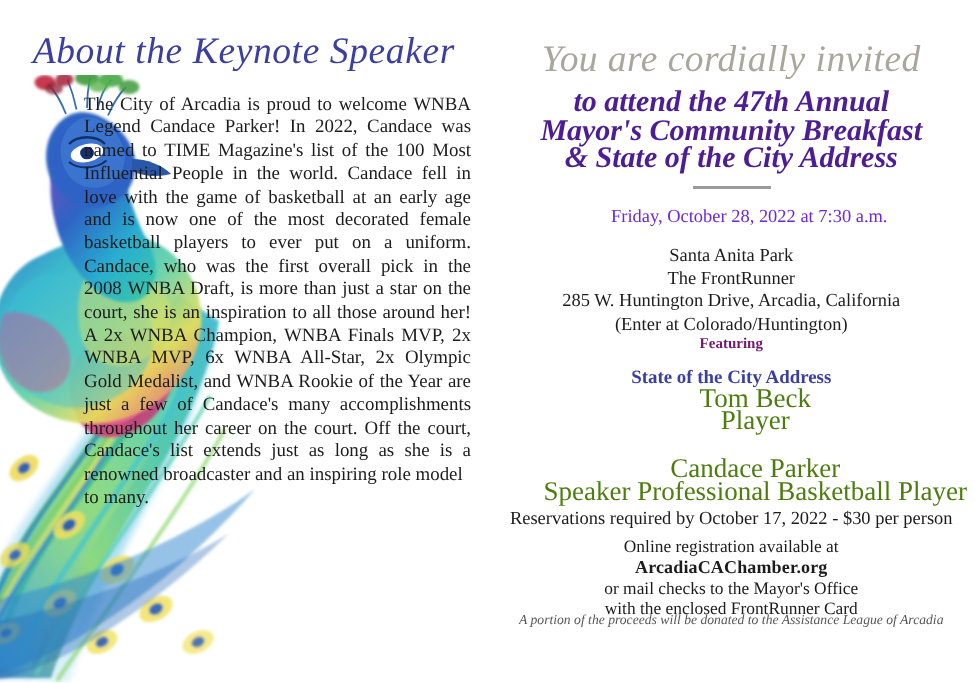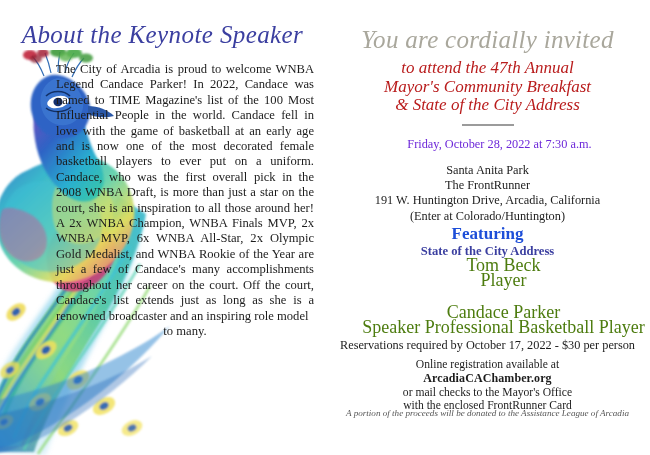--- a/index.html
+++ b/index.html
@@ -28,21 +28,21 @@
   }
   .bio{
     position:absolute;left:56px;top:62px;width:258px;
     font-family:"Liberation Serif", serif;
     font-size:12.6px;
     line-height:15.4px;
     color:#1c1c1c;
     text-align:justify;
     text-justify:inter-word;
   }
-  .bio .lastline{display:block;text-align:center;}
+  .bio .lastline{display:block;text-align:left;}
 
   
   .peacock{position:absolute;left:-6px;top:50px;width:200px;height:405px;}
   .peacock svg{display:block;}
 
   
   .right{
     position:absolute;left:325px;top:0;width:325px;height:455px;
     text-align:center;
   }
@@ -52,39 +52,40 @@
     font-style:italic;
     font-size:25px;
     color:#a9a79c;
     letter-spacing:0.3px;
     white-space:nowrap;
   }
   .attend{
     position:absolute;left:0;top:59px;width:325px;
     font-family:"Liberation Serif", serif;
     font-style:italic;
-    color:#b91c1c;
-    font-size:17px;
+    color:#4c1d95;
+    font-size:20px;
     line-height:18.5px;
+    font-weight:bold;
   }
   .rule{
     position:absolute;left:50%;top:124px;margin-left:-26px;
     width:52px;height:2px;background:#9b9b9b;
   }
   .when{
     position:absolute;left:12px;top:137px;width:325px;
     font-size:12.3px;color:#6d28d9;
   }
   .where{
     position:absolute;left:0;top:163px;width:325px;
     font-size:12.3px;line-height:15.2px;color:#1c1c1c;
   }
   .featuring{
     position:absolute;left:0;top:224px;width:325px;
-    font-size:17px;font-weight:bold;color:#1d4ed8;
+    font-size:10px;font-weight:bold;color:#701a75;
   }
   .feat-title{
     position:absolute;left:0;width:325px;
     font-size:12.6px;font-weight:bold;color:#3b3fa0;
   }
   .sotc-title{top:244px;}
   .keynote-title{top:291px;}
   .feat-sub{
     position:absolute;left:16px;width:325px;
     font-size:18px;line-height:14.8px;color:#4d7c0f;
@@ -274,21 +275,21 @@
       <div>&amp; State of the City Address</div>
     </div>
 
     <div class="rule"></div>
 
     <div class="when">Friday, October 28, 2022 at 7:30 a.m.</div>
 
     <div class="where">
       <div>Santa Anita Park</div>
       <div>The FrontRunner</div>
-      <div>191 W. Huntington Drive, Arcadia, California</div>
+      <div>285 W. Huntington Drive, Arcadia, California</div>
       <div>(Enter at Colorado/Huntington)</div>
     </div>
 
     <div class="featuring">Featuring</div>
 
     <div class="feat-title sotc-title">State of the City Address</div>
     <div class="feat-sub sotc-sub">
       <div>Tom Beck</div>
       <div>Player</div>
     </div>

